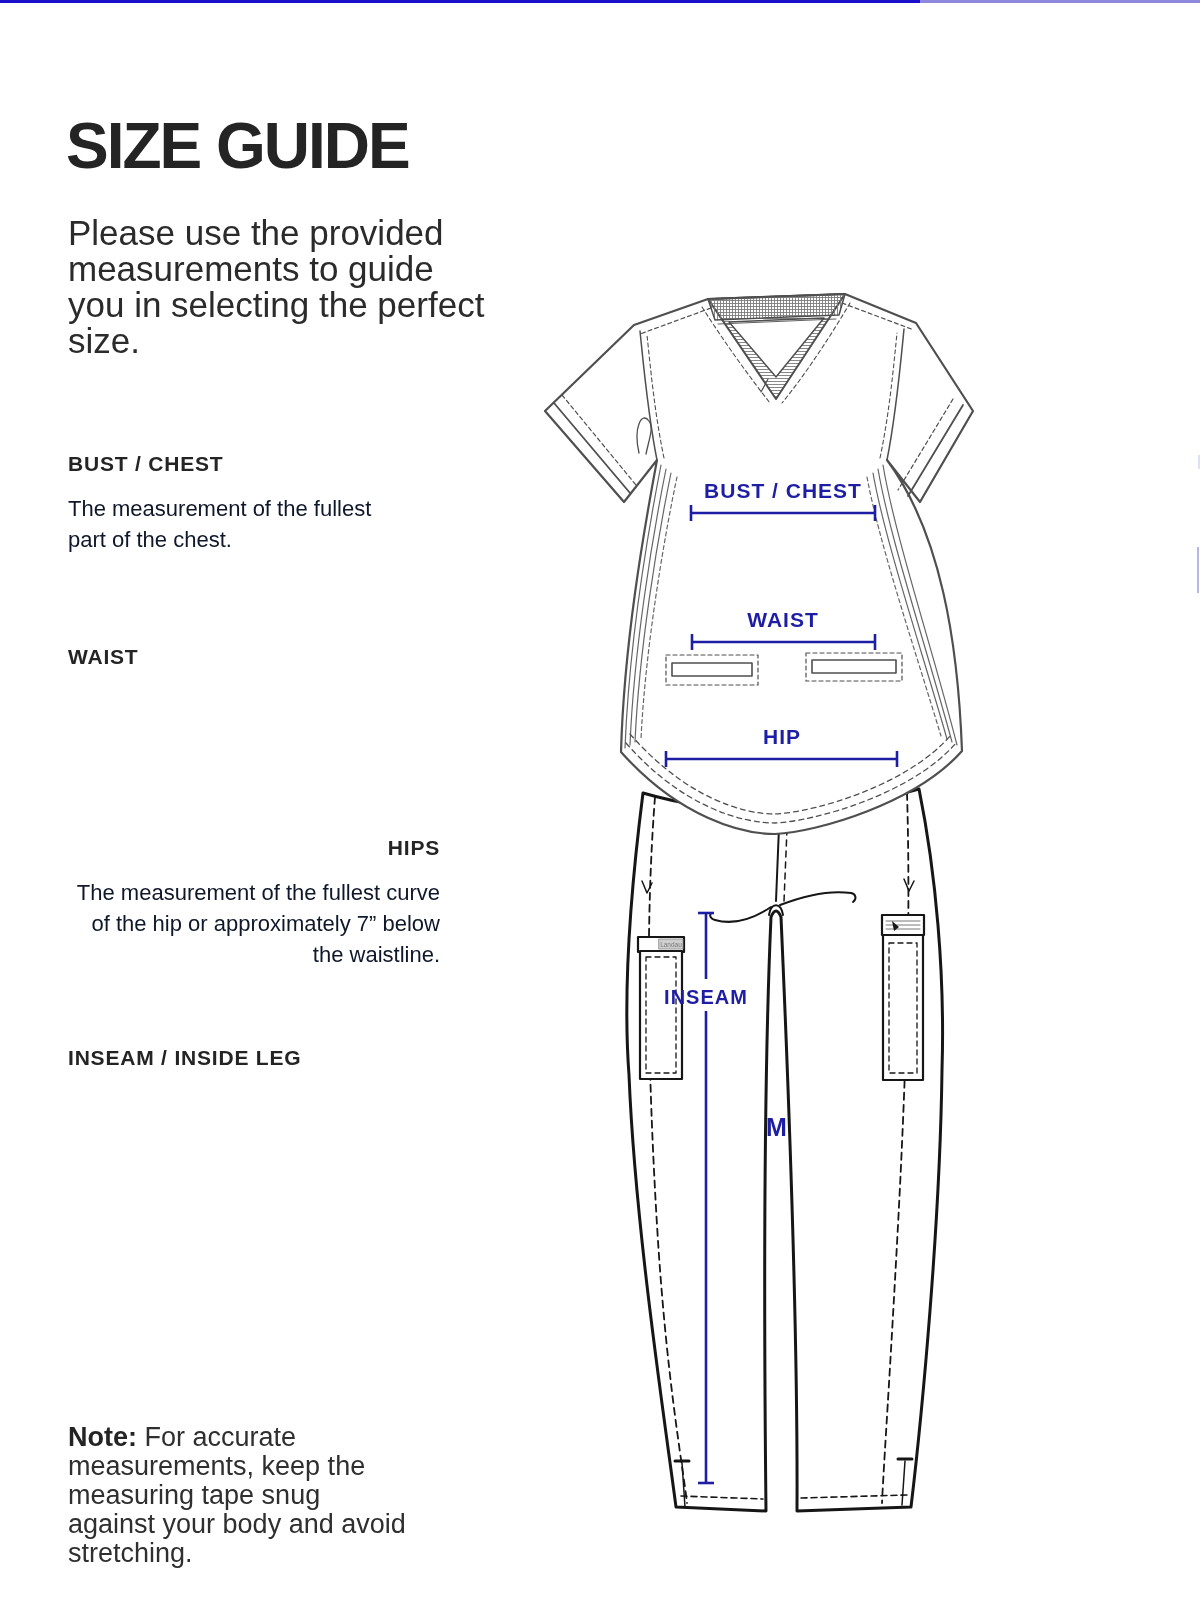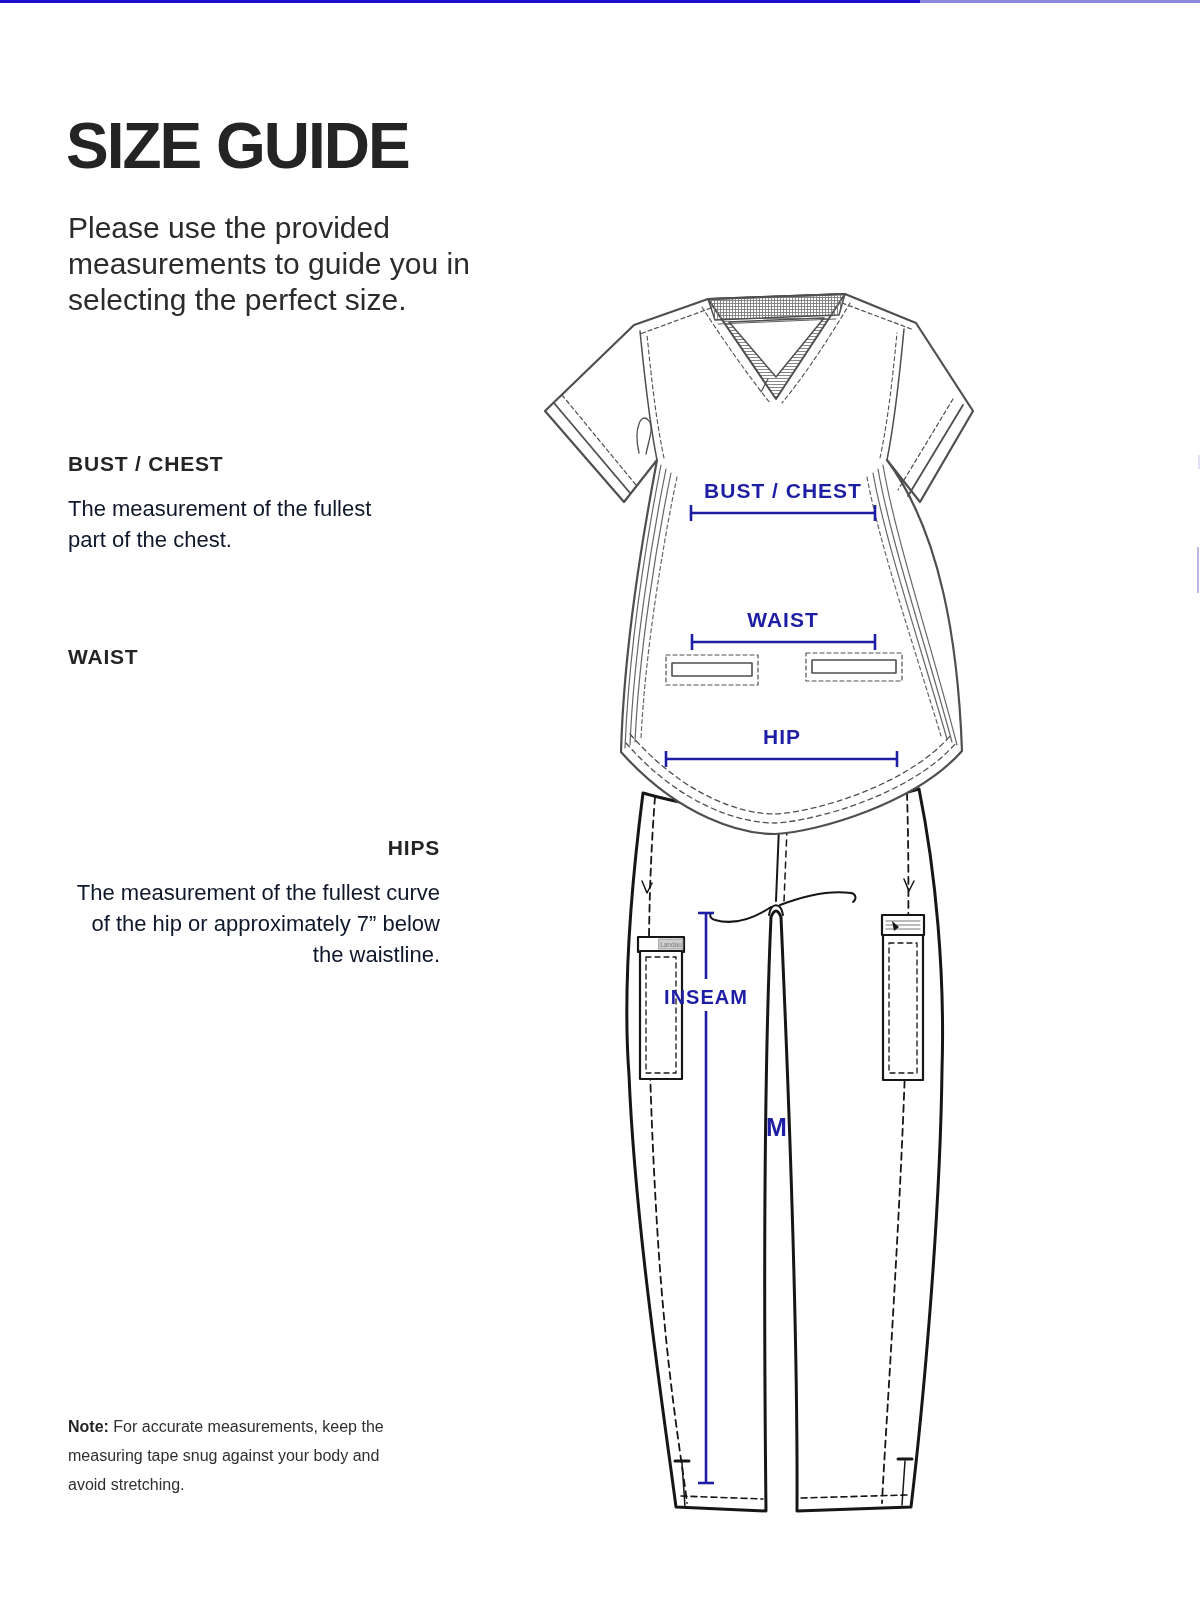--- a/index.html
+++ b/index.html
@@ -9,36 +9,36 @@
   }
   .top-border{position:absolute;left:0;top:0;width:1200px;height:3px;background:#1a10cc;}
   .top-border-light{position:absolute;left:920px;top:0;width:280px;height:3px;background:#8d88dd;}
   .edge-artifact{position:absolute;background:#b9b7e8;}
   .title{
     position:absolute;left:66px;top:66px;font-size:64px;font-weight:800;
     letter-spacing:-2px;color:#242424;white-space:nowrap;
   }
   .intro{
     position:absolute;left:68px;top:180px;width:430px;
-    font-size:30px;line-height:36px;color:#2b2b2b;
+    font-size:35px;line-height:36px;color:#2b2b2b;
   }
   .section{position:absolute;left:68px;}
   .section h3{
     margin:0;font-size:21px;font-weight:bold;letter-spacing:0.8px;color:#242424;
   }
   .section p{
     margin:17px 0 0 0;font-size:22px;line-height:31px;color:#0f172a;
   }
   .sec-bust{top:452px;width:312px;}
   .sec-waist{top:645px;width:312px;}
   .sec-hips{top:836px;width:372px;text-align:right;}
   .sec-inseam{top:1046px;width:338px;}
   .note{
     position:absolute;left:68px;top:1396px;width:342px;
-    font-size:16px;line-height:29px;color:#2f2f2f;
+    font-size:27px;line-height:29px;color:#2f2f2f;
   }
   .note b{font-weight:bold;color:#242424;}
   .diagram{position:absolute;left:518px;top:275px;width:482px;height:1285px;}
   svg text.measure{
     font-family:"Liberation Sans", sans-serif;font-weight:bold;
     fill:#1e1ea4;letter-spacing:1px;
   }
   svg text.tag{
     font-family:"Liberation Sans", sans-serif;fill:#7a7a7a;letter-spacing:0px;
   }
@@ -59,20 +59,21 @@
   <p>The measurement of the fullest part of the chest.</p>
 </div>
 <div class="section sec-waist">
   <h3>WAIST</h3>
 </div>
 <div class="section sec-hips">
   <h3>HIPS</h3>
   <p>The measurement of the fullest curve of the hip or approximately 7” below the waistline.</p>
 </div>
 <div class="section sec-inseam">
+  <h3>INSEAM / INSIDE LEG</h3>
 </div>
 
 <p class="note"><b>Note:</b><span> For accurate measurements, keep the measuring tape snug against your body and avoid stretching.</span></p>
 
 <div class="diagram">
 <svg width="482" height="1285" viewBox="0 0 482 1285" xmlns="http://www.w3.org/2000/svg">
   <defs>
     <pattern id="hlines" width="6" height="3" patternUnits="userSpaceOnUse">
       <path d="M0,1.5 H6" stroke="#7a7a7a" stroke-width="0.9"></path>
     </pattern>

